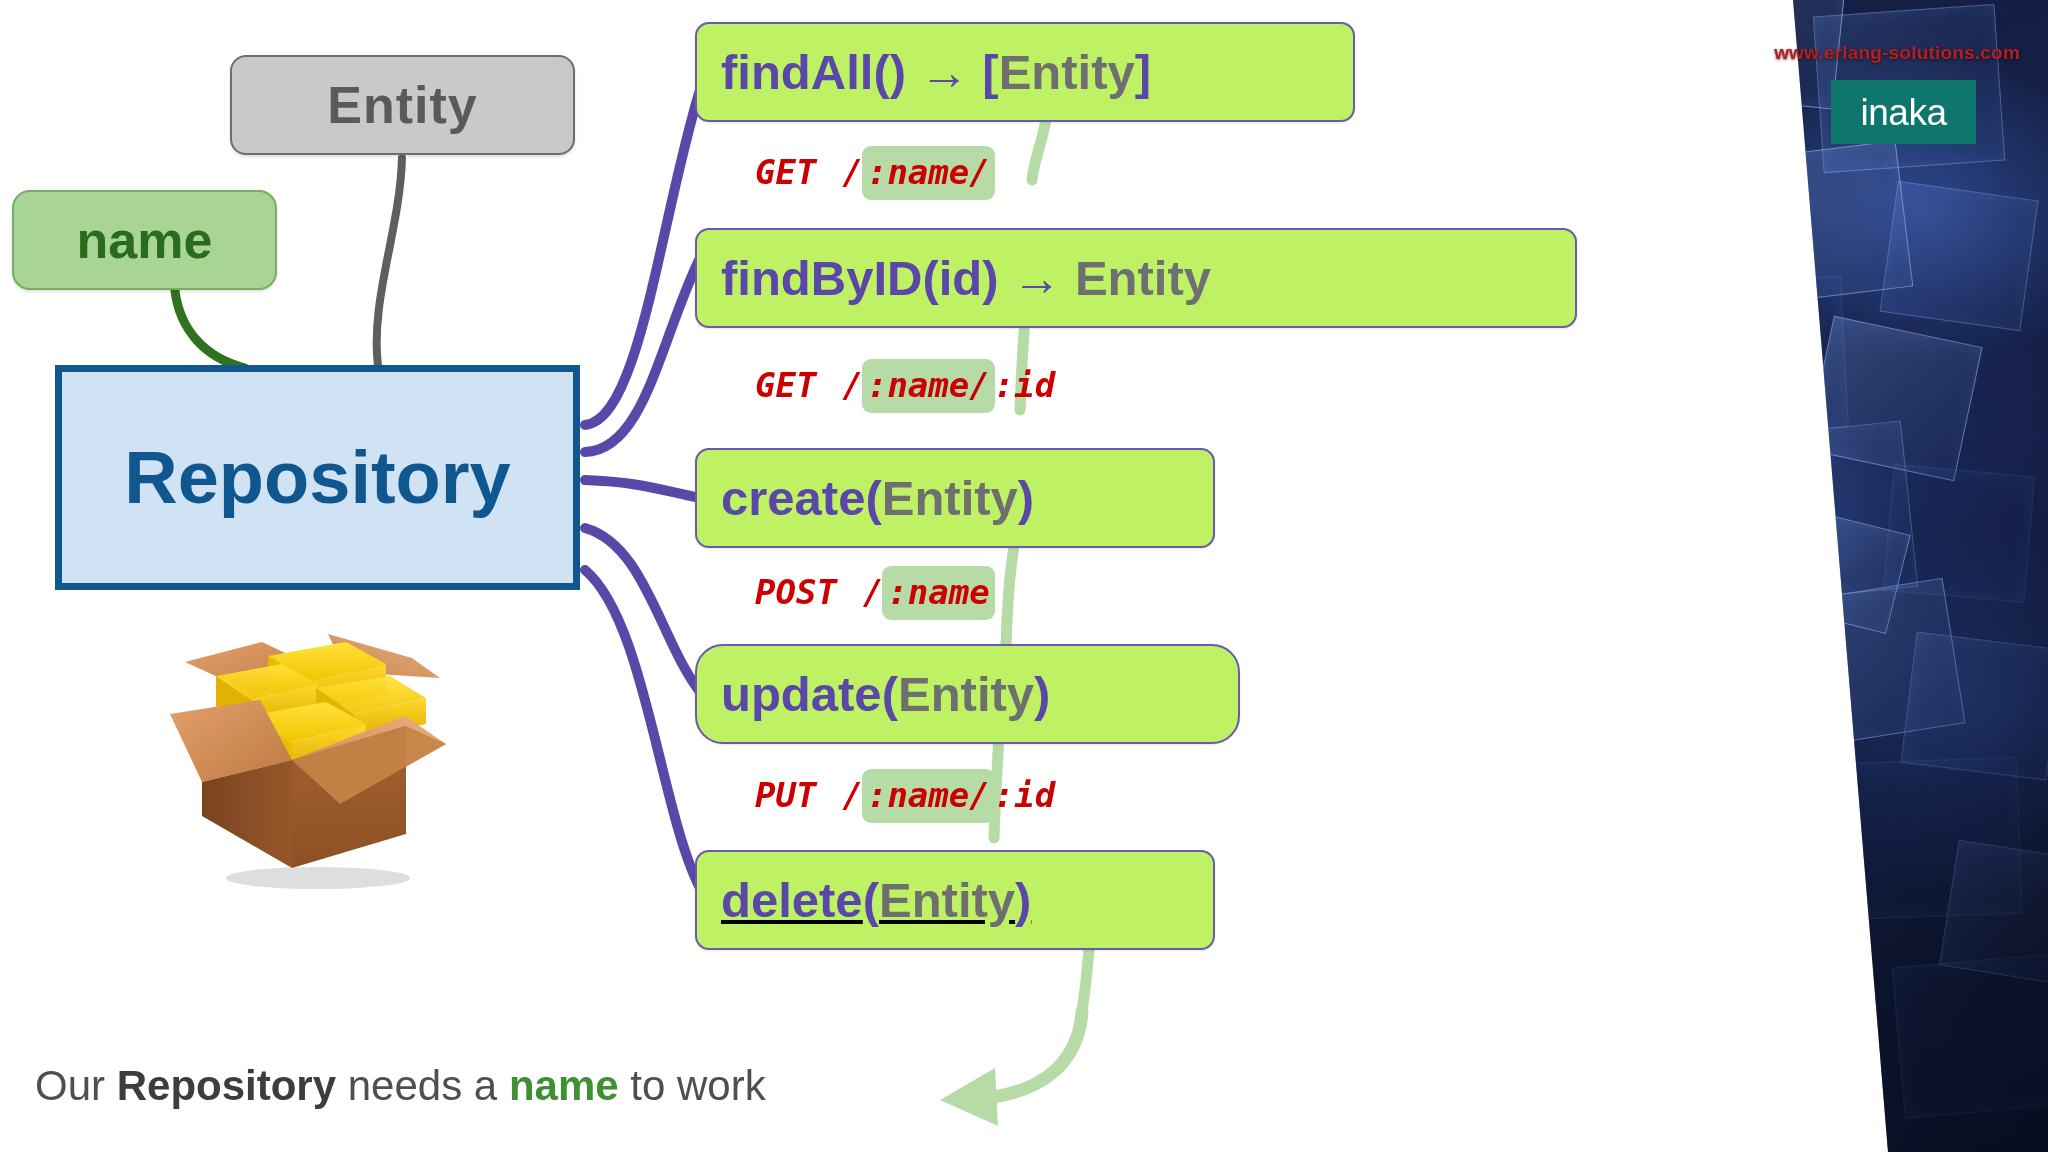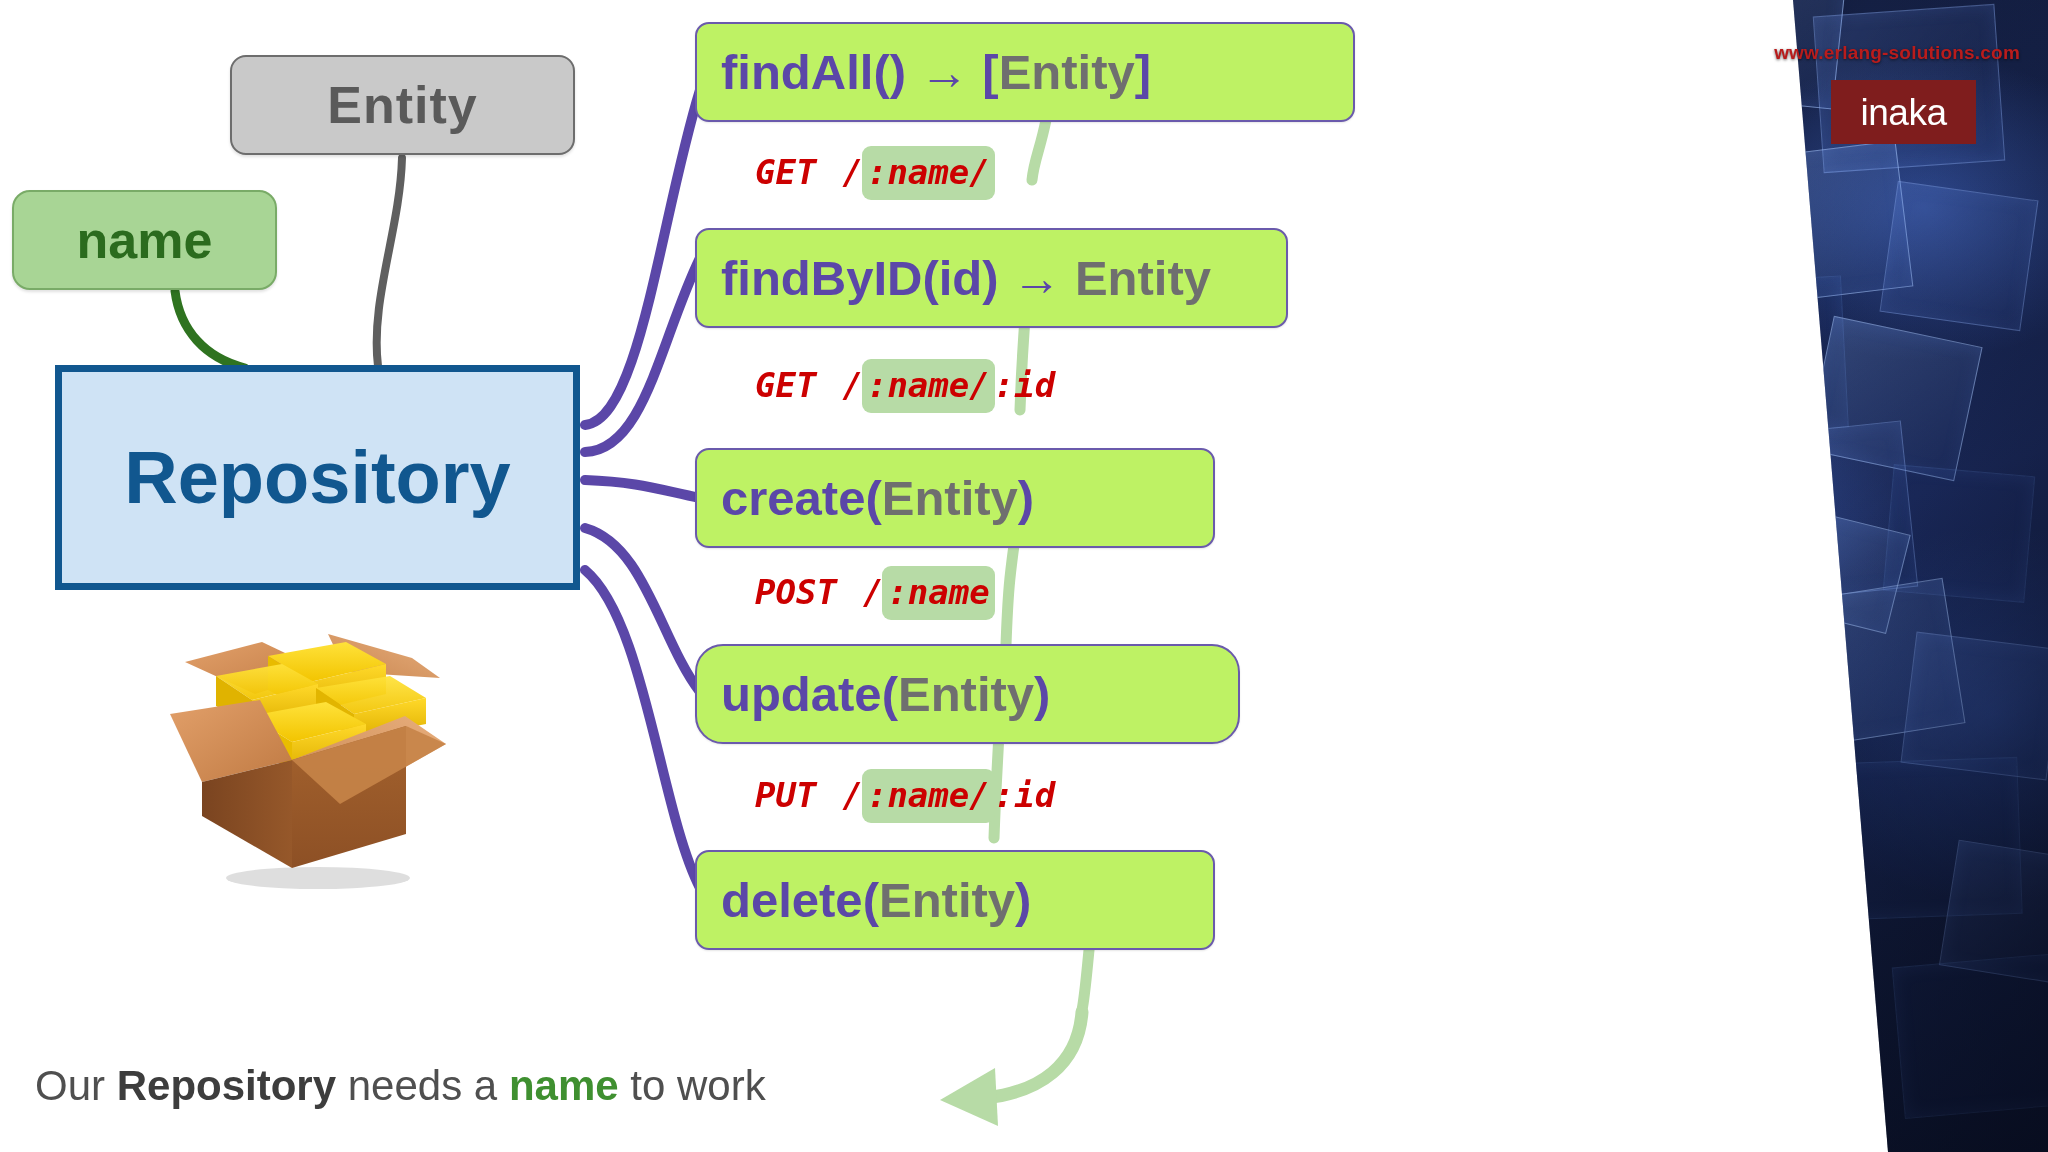--- a/index.html
+++ b/index.html
@@ -37,21 +37,21 @@
   }
 
   .site-url{
     position:absolute;top:42px;right:28px;
     color:#b91c1c;font-size:19px;font-weight:bold;letter-spacing:.2px;
     text-shadow:0 1px 3px rgba(0,0,0,.6);
     white-space:nowrap;
   }
   .inaka-logo{
     position:absolute;top:80px;right:72px;
-    width:145px;height:64px;background:#7f1d1d;
+    width:145px;height:64px;background:#0f766e;
     display:flex;align-items:center;justify-content:center;margin-left:36px;
   }
   .inaka-logo span{
     color:#fff;font-size:37px;letter-spacing:-.5px;line-height:1;
     font-family:"Liberation Sans", sans-serif;
   }
 
   
   #wires{position:absolute;left:0;top:0;width:2048px;height:1152px;pointer-events:none;}
 
@@ -238,21 +238,21 @@
   <div class="mbox" style="left:695px;top:22px;width:660px;height:100px;">
     <span class="t">
       <span>findAll()</span><span class="arr">&nbsp;<span>→</span>&nbsp;</span><span class="gray" style="color:#6f6f6f"><span style="color: rgb(91, 71, 168);">[</span><span style="color: rgb(111, 111, 111);">Entity</span><span style="color: rgb(91, 71, 168);">]</span></span>
     </span>
   </div>
 
   <div class="verb" style="left:755px;top:155px;">
     <span class="mth">GET</span><span class="sp"></span><span>/</span><span class="hl">:name/</span><span></span>
   </div>
 
-  <div class="mbox" style="left:695px;top:228px;width:593px;height:100px;">
+  <div class="mbox" style="left:695px;top:228px;width:882px;height:100px;">
     <span class="t">
       <span>findByID(id)</span><span class="arr">&nbsp;<span>→</span>&nbsp;</span><span class="gray">Entity</span>
     </span>
   </div>
 
   <div class="verb" style="left:755px;top:368px;">
     <span class="mth">GET</span><span class="sp"></span><span>/</span><span class="hl">:name/</span><span>:id</span>
   </div>
 
   <div class="mbox" style="left:695px;top:448px;width:520px;height:100px;">
@@ -268,21 +268,21 @@
   <div class="mbox" style="left:695px;top:644px;width:545px;height:100px;border-radius:28px;">
     <span class="t">
       <span>update</span><span>(</span><span class="gray">Entity</span><span>)</span>
     </span>
   </div>
 
   <div class="verb" style="left:755px;top:778px;">
     <span class="mth">PUT</span><span class="sp"></span><span>/</span><span class="hl">:name/</span><span>:id</span>
   </div>
 
-  <div class="mbox" style="left:695px;top:850px;width:520px;height:100px;">
+  <div class="mbox" style="left:695px;top:850px;width:520px;height:100px;text-decoration:underline;">
     <span class="t">
       <span>delete</span><span>(</span><span class="gray">Entity</span><span>)</span>
     </span>
   </div>
 
 
   <div class="caption">
     <span>Our </span><b>Repository</b><span> needs a </span><span class="g">name</span><span> to work</span>
   </div>
 

